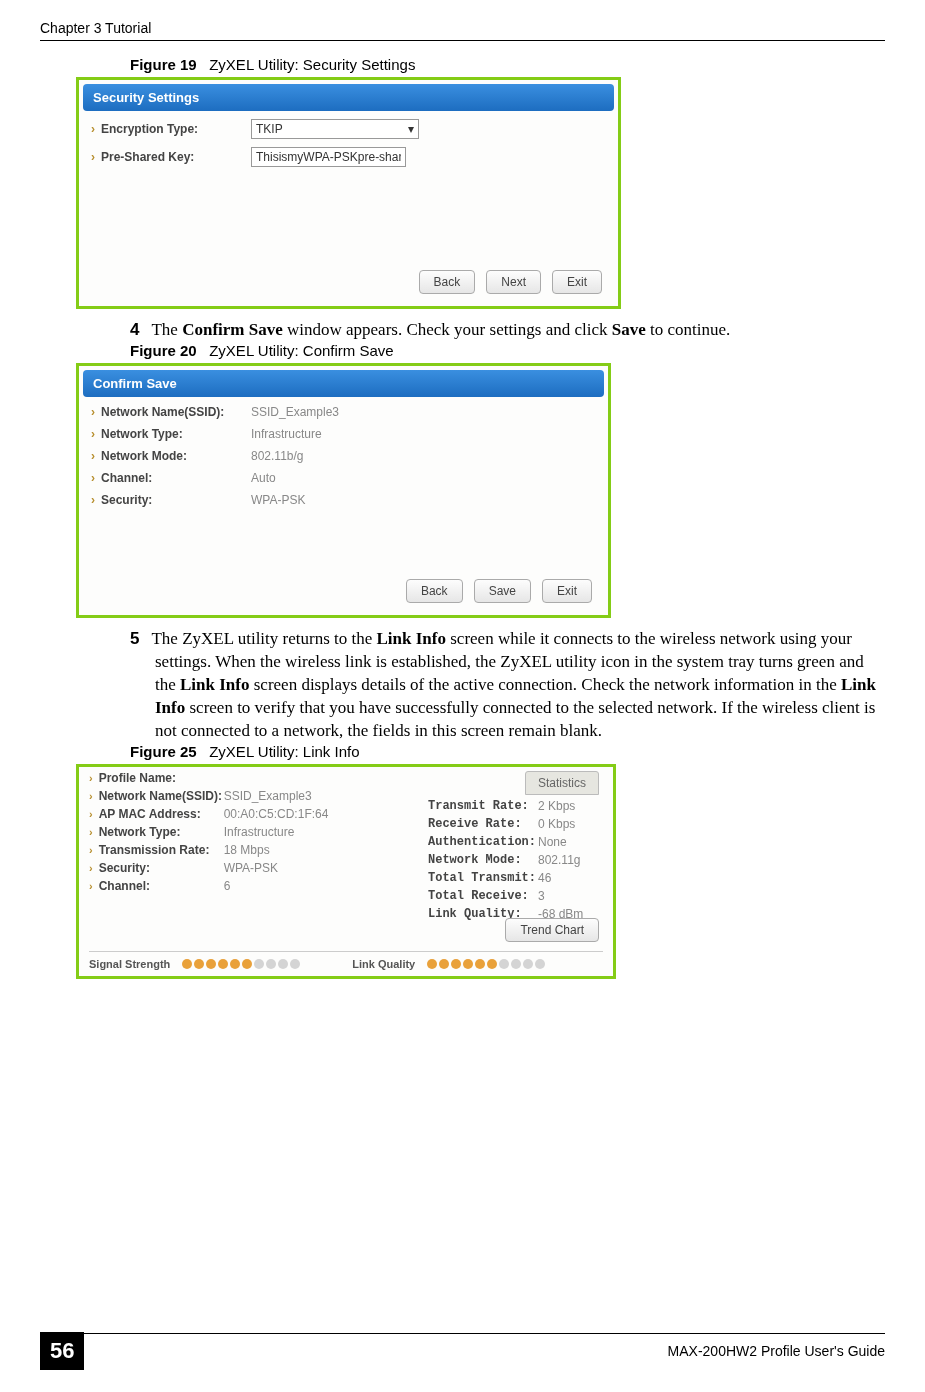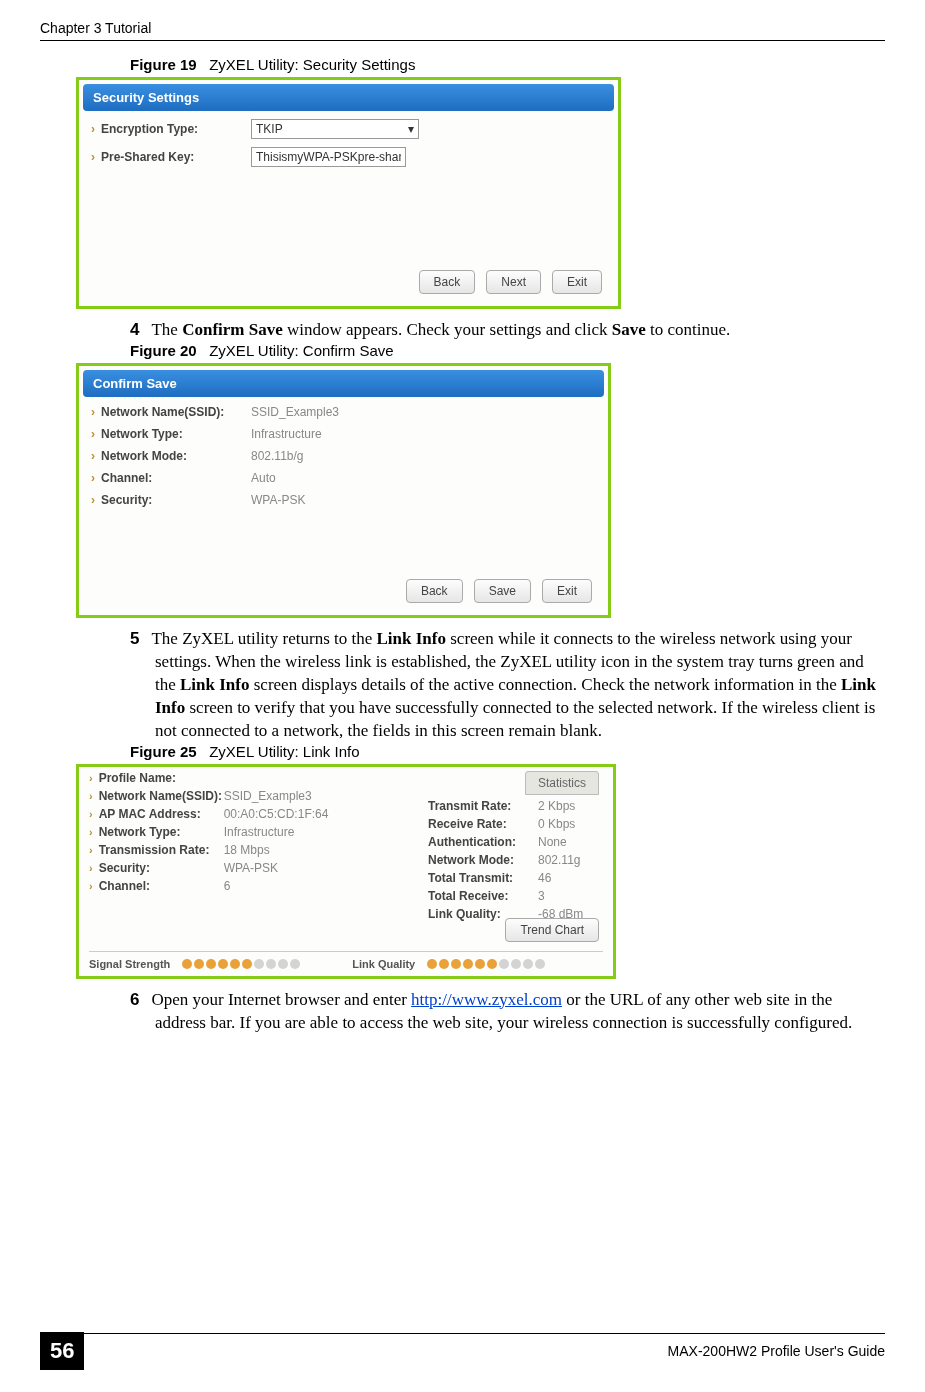--- a/index.html
+++ b/index.html
@@ -22,21 +22,21 @@
   .txtin { border: 1px solid #999; background: #fff; padding: 2px 4px; width: 155px; font-size: 12px; color: #333; }
   .dropdown { border: 1px solid #999; background: #fff; padding: 2px 4px; width: 168px; font-size: 12px; color: #333; display:flex; justify-content:space-between; align-items:center; }
   .btnrow { position: absolute; bottom: 12px; right: 16px; display: flex; gap: 11px; }
   .btn { border: 1px solid #aaa; background: linear-gradient(#fdfdfd,#e6e6e6); border-radius: 4px; padding: 4px 14px; font-size: 12px; color: #444; }
   .val { color: #888; font-size: 12px; }
   .linkinfo-row { display: flex; align-items: center; margin: 4px 10px; font-size: 11px; }
   .linkinfo-row .fldlbl { width: 125px; font-size: 12px; }
   .tabstats { position: absolute; top: 4px; right: 14px; background: #e6e6e0; border: 1px solid #bbb; border-radius: 3px 3px 0 0; padding: 4px 12px; font-size: 12px; color: #666; }
   .statscol { position: absolute; top: 28px; right: 10px; width: 175px; }
   .statscol .linkinfo-row { margin: 4px 0; }
-  .statscol .fldlbl { width: 110px; }
+  .statscol .fldlbl { width: 110px; font-family: Liberation Mono, monospace; }
   .sigrow { position: absolute; bottom: 6px; left: 10px; right: 10px; border-top: 1px solid #ccc; padding-top: 6px; display: flex; align-items: center; gap: 12px; font-size: 11px; }
   .dots { display: flex; gap: 2px; }
   .dot { width: 10px; height: 10px; border-radius: 50%; background: #e9a13a; }
   .dot.off { background: #d4d4d4; }
   .trend { position: absolute; bottom: 34px; right: 14px; }
   .ftr { position: absolute; bottom: 22px; left: 40px; right: 40px; display: flex; align-items: center; font-family: Arial, sans-serif; font-size: 14px; }
   .ftr-line { position: absolute; bottom: 58px; left: 40px; right: 40px; height: 1px; background: #000; }
   .pgbox { background: #000; color: #fff; font-weight: bold; font-size: 22px; padding: 6px 10px; margin-right: auto; }
   a { color: #0040d0; text-decoration: underline; }
 </style>
@@ -214,23 +214,20 @@
           <span class="dot"></span>
           <span class="dot"></span>
           <span class="dot off"></span>
           <span class="dot off"></span>
           <span class="dot off"></span>
           <span class="dot off"></span>
       </div>
     </div>
   </div>
 
-  <p class="step">
-    <span class="num">6</span><span>Open your Internet browser and enter </span><a href="#">http://www.zyxel.com</a><span> or the URL of any other web site in the address bar. If you are able to access the web site, your wireless connection is successfully configured.</span>
-  </p>
 
 </div>
 
 <div class="ftr-line"></div>
 <div class="ftr">
   <div class="pgbox">56</div>
   <span style="margin-left:auto">MAX-200HW2 Profile User's Guide</span>
 </div>
 
 </body></html>

